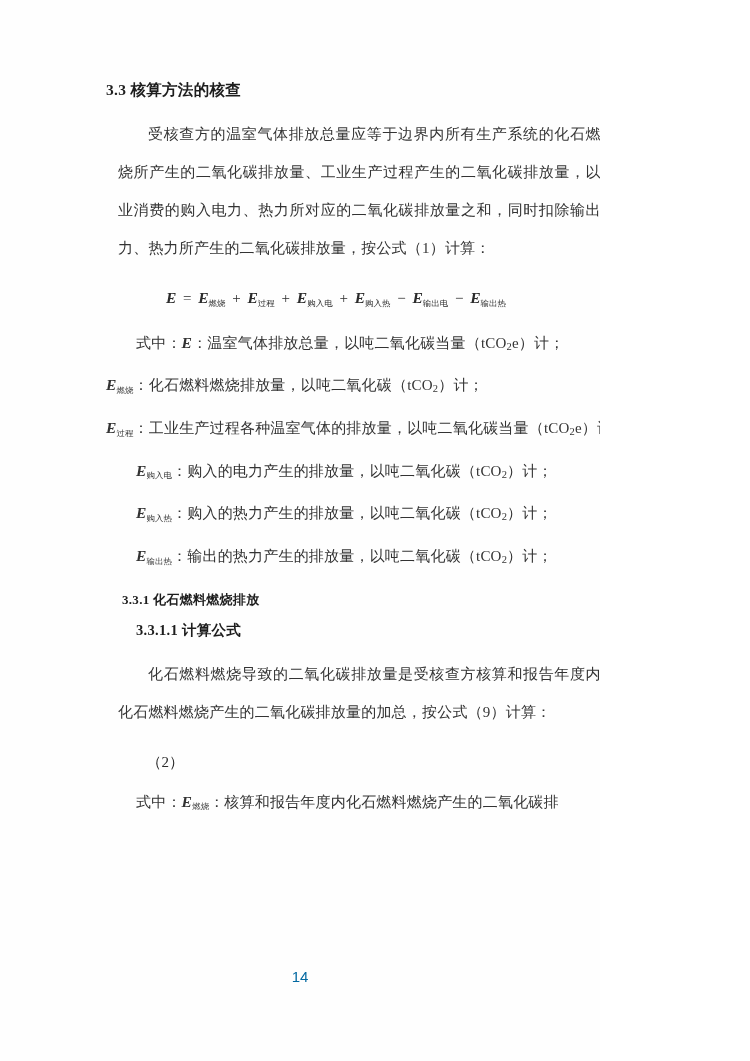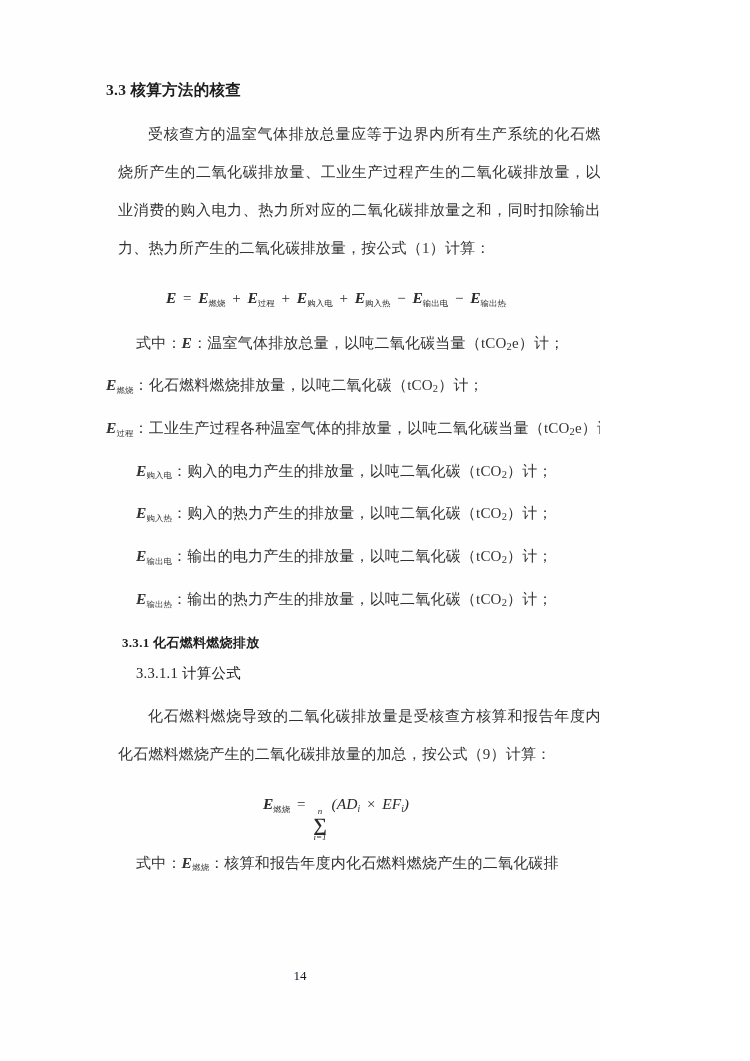--- a/index.html
+++ b/index.html
@@ -35,21 +35,21 @@
   .h-l3 {
     font-size: 13px;
     font-weight: bold;
     letter-spacing: 0.3px;
     margin: 10px 0 4px 16px;
     line-height: 1.5;
     color: #1d1d1d;
   }
   .h-l4 {
     font-size: 14.5px;
-    font-weight: normal;
+    font-weight: bold;
     letter-spacing: 0.3px;
     margin: 10px 0 4px 0;
     padding-left: 30px;
     line-height: 1.6;
     color: #1d1d1d;
   }
 
   
   .para {
     font-size: 15px;
@@ -155,23 +155,23 @@
     vertical-align: -0.22em;
   }
 
   
   .page-number {
     position: absolute;
     left: 0;
     right: 0;
     top: 968px;
     text-align: center;
-    font-size: 13px;
-    color: #0f172a;
-    font-family: Liberation Serif, serif;
+    font-size: 15px;
+    color: #0369a1;
+    font-family: Liberation Sans, sans-serif;
   }
 </style>
 </head>
 <body>
 
 <div class="page">
   <div class="content">
 
     <div class="h-l2">3.3 核算方法的核查</div>
 
@@ -209,47 +209,32 @@
     </div>
 
     <div class="def">
       <span class="mathvar">E<span class="sub-cn">购入电</span></span><span class="chem">：购入的电力产生的排放量，以吨二氧化碳（tCO<sub>2</sub>）计；</span>
     </div>
 
     <div class="def">
       <span class="mathvar">E<span class="sub-cn">购入热</span></span><span class="chem">：购入的热力产生的排放量，以吨二氧化碳（tCO<sub>2</sub>）计；</span>
     </div>
 
-    <div class="def">
-      <span class="mathvar">E<span class="sub-cn">输出电</span></span><span class="chem">：输出的电力产生的排放量，以吨二氧化碳（tCO<sub>2</sub>）计；</span>
-    </div>
 
     <div class="def">
       <span class="mathvar">E<span class="sub-cn">输出热</span></span><span class="chem">：输出的热力产生的排放量，以吨二氧化碳（tCO<sub>2</sub>）计；</span>
     </div>
 
     <div class="h-l3">3.3.1 化石燃料燃烧排放</div>
 
     <div class="h-l4">3.3.1.1 计算公式</div>
 
     <p class="para indent">化石燃料燃烧导致的二氧化碳排放量是受核查方核算和报告年度内各种化石燃料燃烧产生的二氧化碳排放量的加总，按公式（9）计算：</p>
 
     <div class="formula-row">
-      <div class="formula-body">
-        <span class="mathvar">E<span class="sub-cn">燃烧</span></span>
-        <span class="op">=</span>
-        <span class="sigma-stack">
-          <span class="sigma-top">n</span>
-          <span class="sigma-glyph">∑</span>
-          <span class="sigma-bot">i=1</span>
-        </span>
-        <span class="mathvar-i">(<span>AD</span><span class="sub-i">i</span>
-          <span class="op" style="font-style:normal;">×</span>
-          <span>EF</span><span class="sub-i">i</span>)</span>
-      </div>
       <div class="formula-num">（2）</div>
     </div>
 
     <div class="def">
       <span>式中：</span><span class="mathvar">E<span class="sub-cn">燃烧</span></span><span>：核算和报告年度内化石燃料燃烧产生的二氧化碳排</span>
     </div>
 
   </div>
 
   <div class="page-number">14</div>

